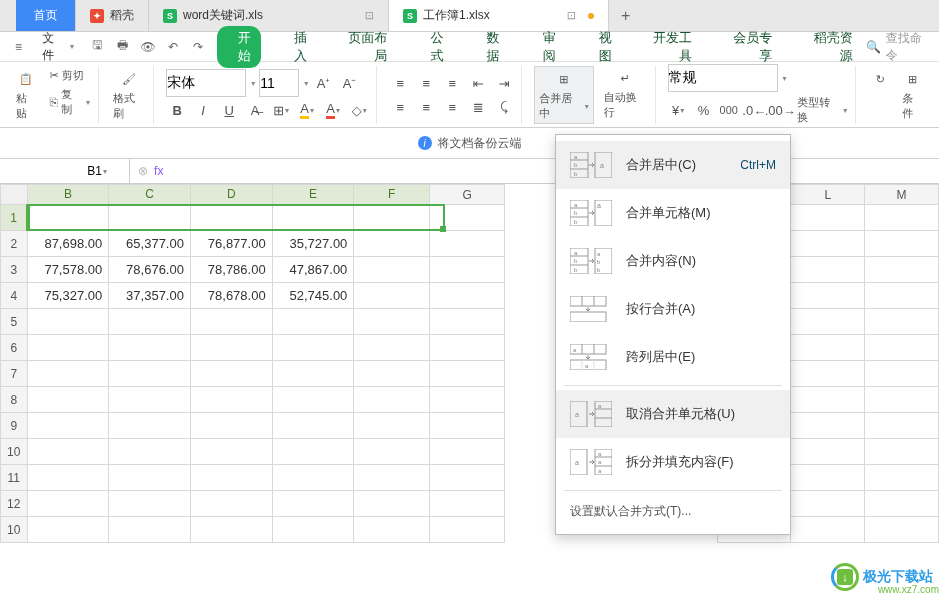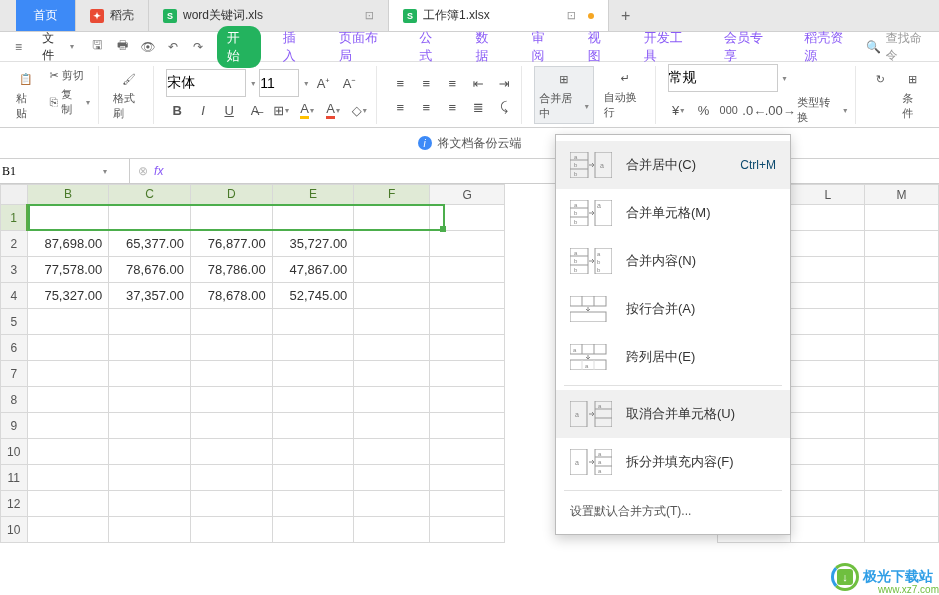--- a/index.html
+++ b/index.html
@@ -12,22 +12,22 @@
 .tab.active { background: #fff; }
 .tab .icon-sq { width: 14px; height: 14px; border-radius: 2px; display: flex; align-items: center; justify-content: center; font-size: 9px; color: #fff; font-weight: bold; }
 .tab .close-x { font-size: 11px; color: #999; margin-left: 10px; }
 .tab .dot { width: 6px; height: 6px; background: #f5a623; border-radius: 50%; margin-left: 6px; }
 .tab-add { padding: 0 12px; font-size: 16px; color: #666; }
 
 
 .menu-row { display: flex; align-items: center; height: 30px; border-bottom: 1px solid #e0e0e0; padding: 0 8px; gap: 4px; }
 .menu-btn-sm { width: 22px; height: 22px; display: flex; align-items: center; justify-content: center; color: #666; }
 .file-menu { display: flex; align-items: center; gap: 4px; padding: 0 8px; border: 1px solid transparent; }
-.menu-tabs { display: flex; gap: 12px; margin-left: 4px; }
-.menu-tab { padding: 3px 10px; color: #8b5cf6; font-size: 13px; }
+.menu-tabs { display: flex; gap: 12px; margin-left: 4px; text-align: right; }
+.menu-tab { padding: 3px 10px; color: #14532d; font-size: 13px; }
 .menu-tab.active { background: #23b35e; color: #fff; border-radius: 11px; }
 .menu-right { margin-left: auto; display: flex; align-items: center; gap: 4px; color: #999; }
 
 
 .ribbon { display: flex; height: 66px; border-bottom: 1px solid #d0d0d0; padding: 4px 8px; gap: 6px; align-items: flex-start; }
 .ribbon-group { display: flex; flex-direction: column; gap: 2px; padding: 0 6px; border-right: 1px solid #e8e8e8; height: 58px; justify-content: center; }
 .rib-big { display: flex; flex-direction: column; align-items: center; gap: 2px; font-size: 11px; color: #555; padding: 2px; }
 .rib-icon { width: 20px; height: 20px; display: flex; align-items: center; justify-content: center; }
 .rib-small-row { display: flex; align-items: center; gap: 4px; }
 .rib-item { display: flex; align-items: center; gap: 3px; font-size: 11px; color: #555; padding: 1px 2px; }
@@ -38,23 +38,23 @@
 .dropdown-arrow { font-size: 8px; color: #888; margin-left: 1px; }
 
 
 .info-bar { display: flex; align-items: center; justify-content: center; height: 30px; font-size: 12px; color: #555; gap: 6px; }
 .info-icon { width: 14px; height: 14px; background: #3d8af7; border-radius: 50%; color: #fff; display: flex; align-items: center; justify-content: center; font-size: 10px; font-style: italic; }
 .login-btn-partial { position: absolute; right: 150px; top: 152px; background: #3d8af7; color: #fff; padding: 3px 6px; border-radius: 3px; font-size: 12px; }
 
 
 .formula-bar { display: flex; height: 26px; border-top: 1px solid #d0d0d0; border-bottom: 1px solid #ccc; align-items: center; }
 .cell-ref-box { width: 130px; height: 100%; border-right: 1px solid #ccc; display: flex; align-items: center; padding: 0 2px; }
-.cell-ref-input { border: none; width: 100px; text-align: left; font-size: 12px; outline: none; font-family: Liberation Serif, serif; }
+.cell-ref-input { border: none; width: 100px; text-align: right; font-size: 12px; outline: none; }
 .fx-btns { display: flex; align-items: center; gap: 6px; padding: 0 8px; color: #999; }
-.fx-label { font-style: italic; color: #8b5cf6; }
+.fx-label { color: #8b5cf6; }
 .formula-input { flex: 1; border: none; outline: none; height: 100%; padding: 0 6px; }
 
 
 .grid-wrap { position: relative; }
 .grid { border-collapse: collapse; table-layout: fixed; }
 .grid th, .grid td { border: 1px solid #d8d8d8; font-size: 12px; font-weight: normal; }
 .grid th.corner { width: 28px; height: 20px; background: #f0f0f0; }
 .grid th.col-head { height: 20px; background: #f4f4f4; color: #555; text-align: center; }
 .grid th.row-head { width: 28px; background: #f4f4f4; color: #555; text-align: center; }
 .grid th.col-head.sel { background: #e0ead6; color: #4a7a2a; border-bottom: 2px solid #5aac44; }

